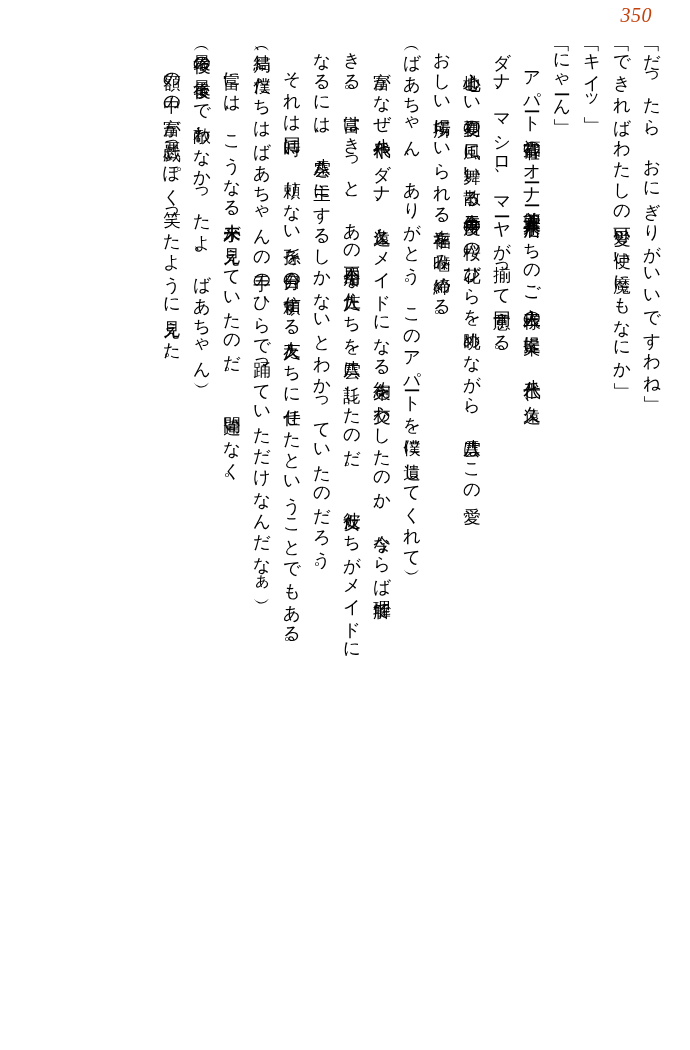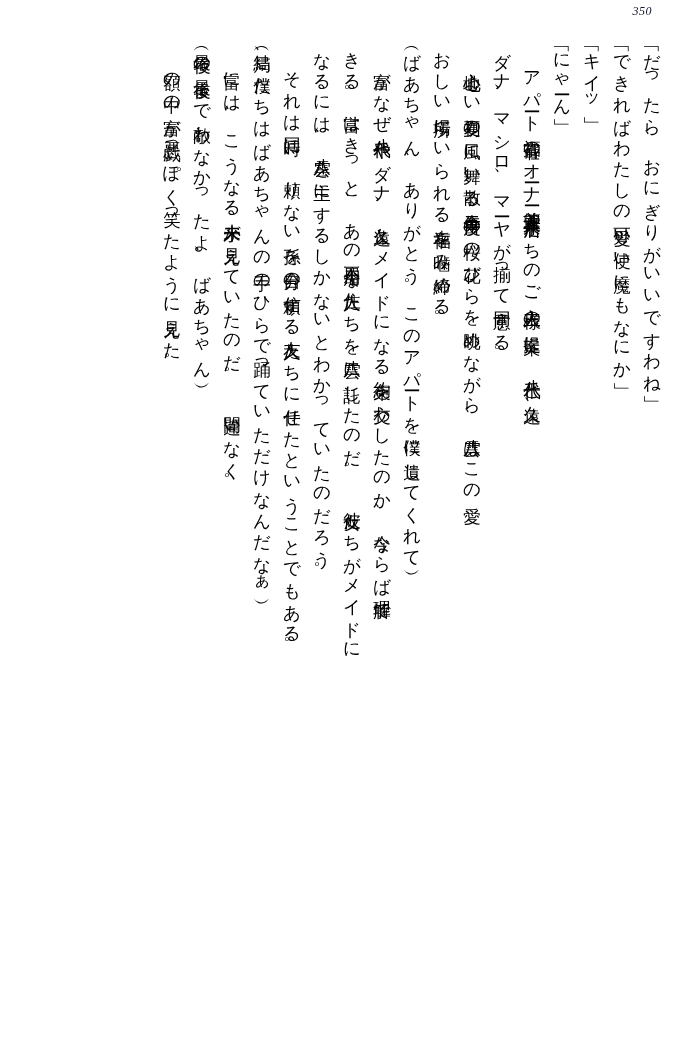--- a/index.html
+++ b/index.html
@@ -19,23 +19,23 @@
     width: 690px;
     height: 1050px;
     box-sizing: border-box;
   }
   .page-number {
     position: absolute;
     top: 4px;
     right: 38px;
     font-family: "Liberation Serif", "DejaVu Serif", serif;
     font-style: italic;
-    font-size: 12px;
+    font-size: 20px;
     letter-spacing: 0.5px;
-    color: #0f172a;
+    color: #c2410c;
   }
   .text-body {
     position: absolute;
     top: 40px;
     right: 30px;
     bottom: 28px;
     left: 22px;
     display: flex;
     flex-direction: row-reverse;
     align-items: flex-start;

